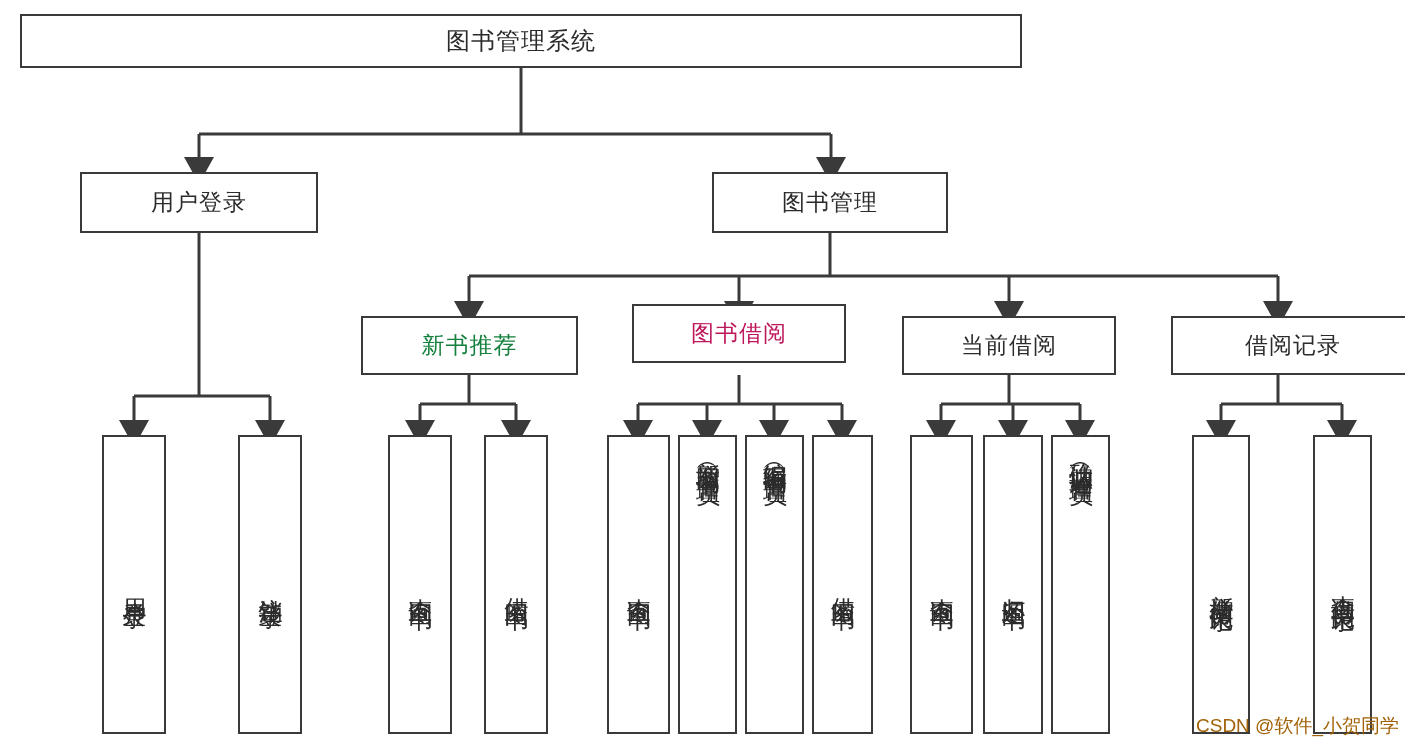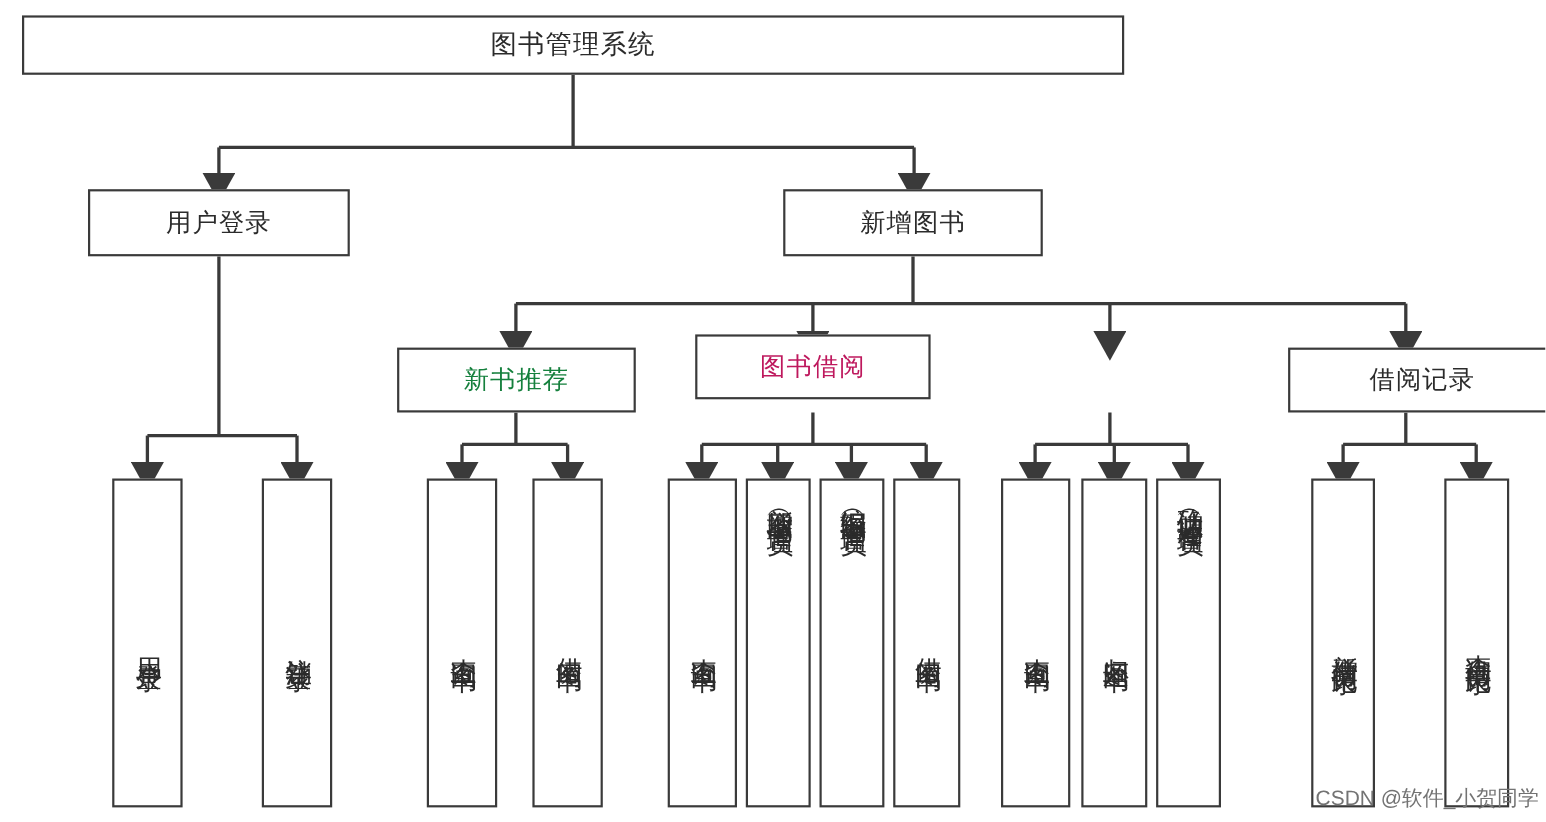--- a/index.html
+++ b/index.html
@@ -147,29 +147,32 @@
   </svg>
 
   <div class="node horiz root" style="left: 20px; top: 14px; width: 1002px; height: 54px; border-color: rgb(58, 58, 58); background: rgb(255, 255, 255); color: rgb(43, 43, 43);">
     <span class="lbl">图书管理系统</span>
   </div>
 
   <div class="node horiz" style="left: 80px; top: 172px; width: 238px; height: 61px; border-color: rgb(58, 58, 58); background: rgb(255, 255, 255); color: rgb(43, 43, 43);">
     <span class="lbl">用户登录</span>
   </div>
   <div class="node horiz" style="left: 712px; top: 172px; width: 236px; height: 61px; border-color: rgb(58, 58, 58); background: rgb(255, 255, 255); color: rgb(43, 43, 43);">
-    <span class="lbl">新增图书</span>
+    <span class="lbl">图书管理</span>
   </div>
 
   <div class="node horiz" style="left: 361px; top: 316px; width: 217px; height: 59px; border-color: rgb(58, 58, 58); background: rgb(255, 255, 255); color: #15803d;">
     <span class="lbl">新书推荐</span>
   </div>
   <div class="node horiz" style="left: 632px; top: 304px; width: 214px; height: 59px; border-color: rgb(58, 58, 58); background: rgb(255, 255, 255); color: #be185d;">
     <span class="lbl">图书借阅</span>
   </div>
+  <div class="node horiz" style="left: 902px; top: 316px; width: 214px; height: 59px; border-color: rgb(58, 58, 58); background: rgb(255, 255, 255); color: rgb(43, 43, 43);">
+    <span class="lbl">当前借阅</span>
+  </div>
   <div class="node horiz" style="left: 1171px; top: 316px; width: 244px; height: 59px; border-color: rgb(58, 58, 58); background: rgb(255, 255, 255); color: rgb(43, 43, 43);">
     <span class="lbl">借阅记录</span>
   </div>
 
   <div class="node vert short" style="left: 102px; top: 435px; width: 64px; height: 299px; border-color: rgb(58, 58, 58); background: rgb(255, 255, 255); color: rgb(43, 43, 43);">
     <span class="lbl">用户登录</span>
   </div>
   <div class="node vert short" style="left: 238px; top: 435px; width: 64px; height: 299px; border-color: rgb(58, 58, 58); background: rgb(255, 255, 255); color: rgb(43, 43, 43);">
     <span class="lbl">注销登录</span>
   </div>
@@ -204,15 +207,15 @@
     <span class="lbl">确认归还（管理员）</span>
   </div>
 
   <div class="node vert short" style="left: 1192px; top: 435px; width: 58px; height: 299px; border-color: rgb(58, 58, 58); background: rgb(255, 255, 255); color: rgb(43, 43, 43);">
     <span class="lbl">新增借阅记录</span>
   </div>
   <div class="node vert short" style="left: 1313px; top: 435px; width: 59px; height: 299px; border-color: rgb(58, 58, 58); background: rgb(255, 255, 255); color: rgb(43, 43, 43);">
     <span class="lbl">查询借阅记录</span>
   </div>
 
-  <div class="watermark" style="left: 1196px; top: 713px; color: #737373;">CSDN @软件_小贺同学</div>
+  <div class="watermark" style="left: 1196px; top: 713px; color: #a16207;">CSDN @软件_小贺同学</div>
 
 </div>
 
 </body></html>

